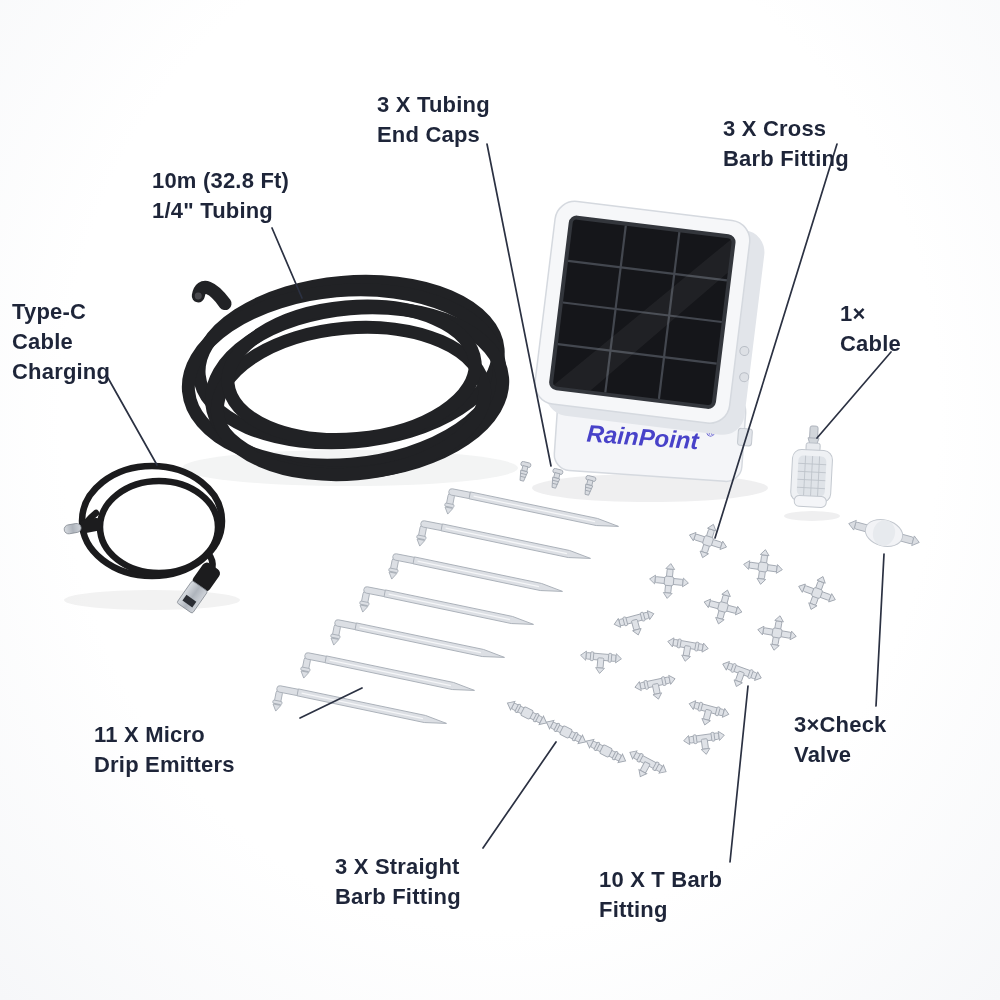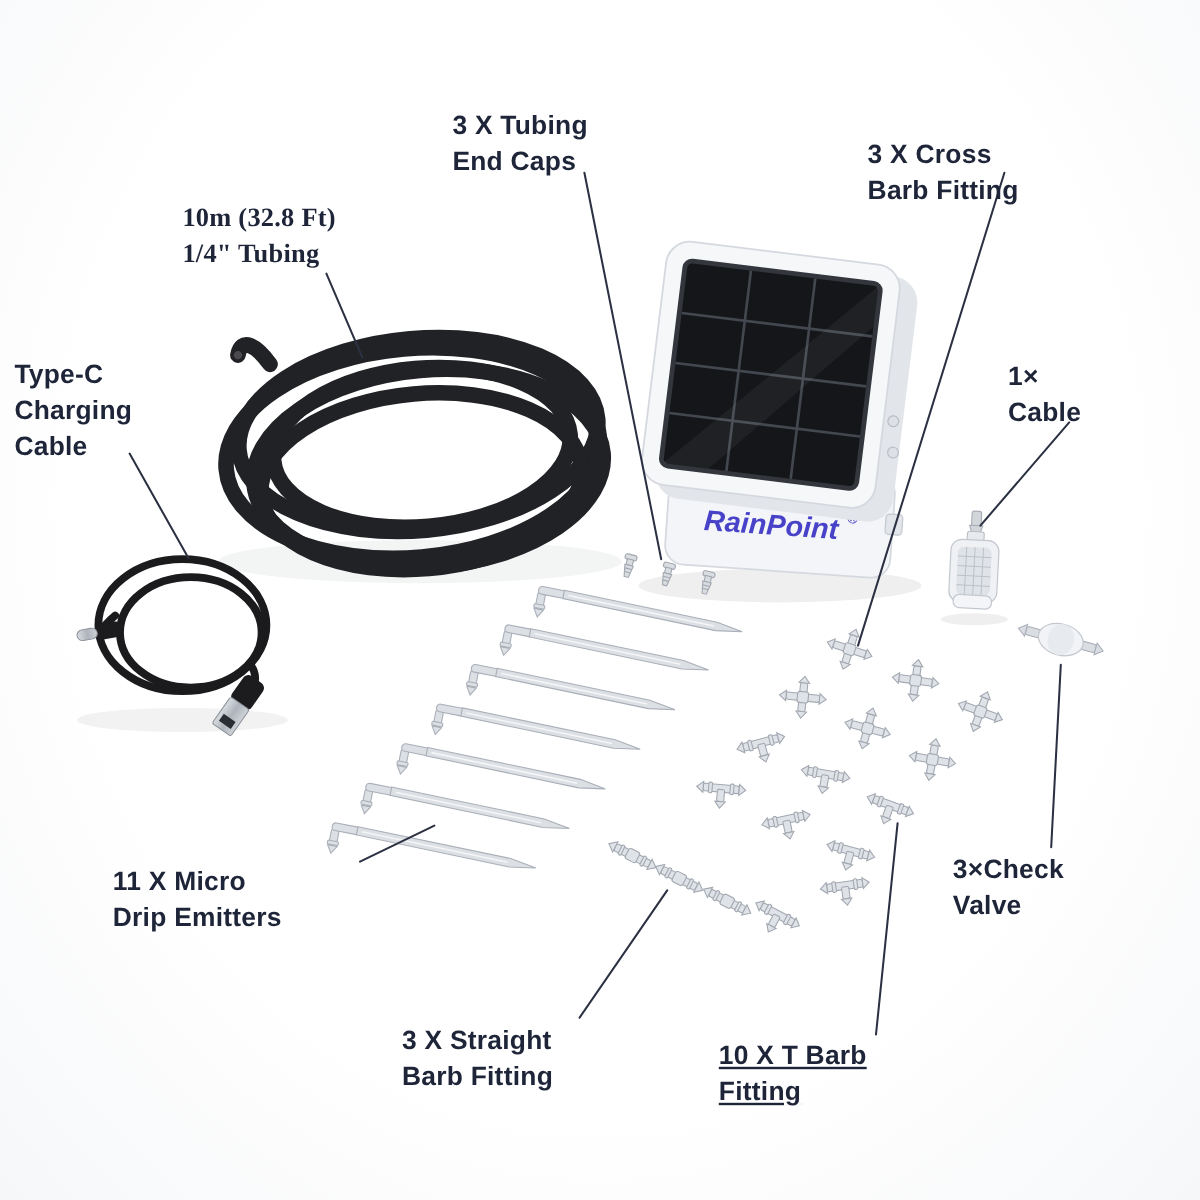--- a/index.html
+++ b/index.html
@@ -7,29 +7,29 @@
   body { font-family:"Liberation Sans", sans-serif; }
   .stage {
     position:relative; width:1000px; height:1000px; overflow:hidden;
     background:radial-gradient(ellipse at 50% 42%, #ffffff 62%, #f6f7f9 100%);
   }
   .art { position:absolute; left:0; top:0; }
   .callout {
     position:absolute; text-align:left; color:#1e2539;
     font-weight:bold; font-size:22px; line-height:30px; letter-spacing:.2px;
   }
-  .c-tubing   { left:152px; top:166px; width:240px;font-family:Liberation Serif, serif; }
+  .c-tubing   { left:152px; top:166px; width:240px; }
   .c-endcaps  { left:377px; top:90px;  width:200px; }
   .c-cross    { left:723px; top:90px;  width:220px;margin-top:24px; }
   .c-cable    { left:12px;  top:297px; width:160px; }
   .c-filter   { left:840px; top:299px; width:100px; }
   .c-drip     { left:94px;  top:720px; width:240px; }
   .c-check    { left:794px; top:710px; width:160px; }
   .c-straight { left:335px; top:852px; width:240px; }
-  .c-tee      { left:599px; top:865px; width:220px;text-decoration:underline; }
+  .c-tee      { left:599px; top:865px; width:220px; }
 </style>
 </head>
 <body>
 
 <div class="stage">
 
   <svg class="art" width="1000" height="1000" viewBox="0 0 1000 1000">
     <defs>
       <linearGradient id="metalGrad" x1="0" y1="0" x2="1" y2="0">
         <stop offset="0" stop-color="#d9dde2"></stop>
@@ -238,22 +238,22 @@
     <div>End Caps</div>
   </div>
 
   <div class="callout c-cross">
     <div>3 X Cross</div>
     <div>Barb Fitting</div>
   </div>
 
   <div class="callout c-cable">
     <div>Type-C</div>
+    <div>Cable</div>
     <div>Charging</div>
-    <div>Cable</div>
   </div>
 
   <div class="callout c-filter">
     <div>1×</div>
     <div>Cable</div>
   </div>
 
   <div class="callout c-drip">
     <div>11 X Micro</div>
     <div>Drip Emitters</div>

